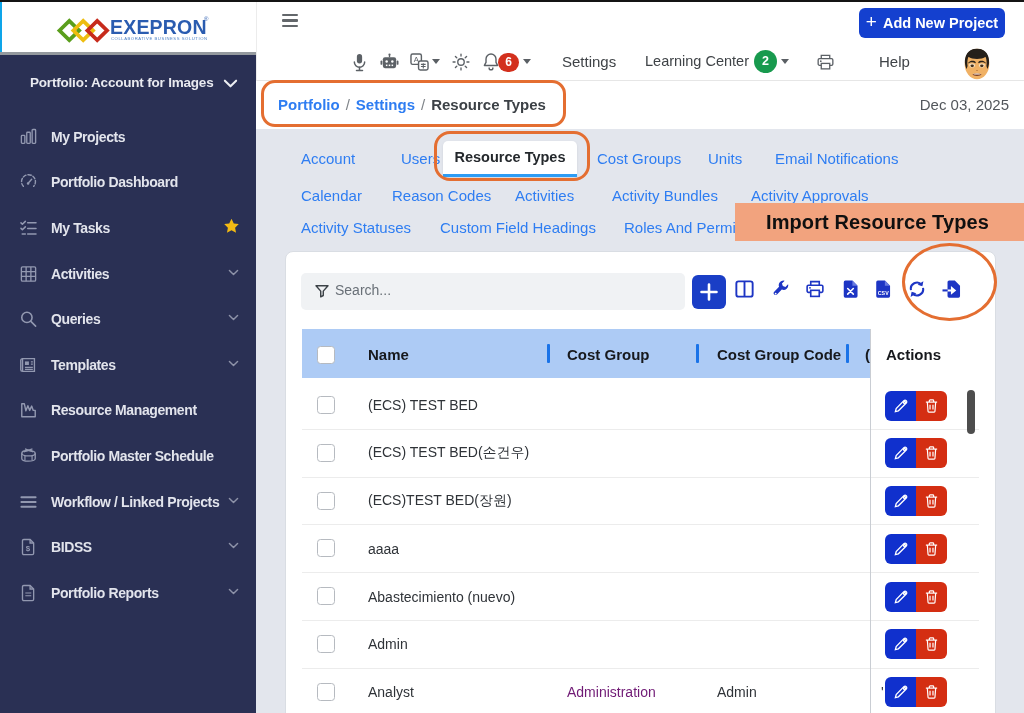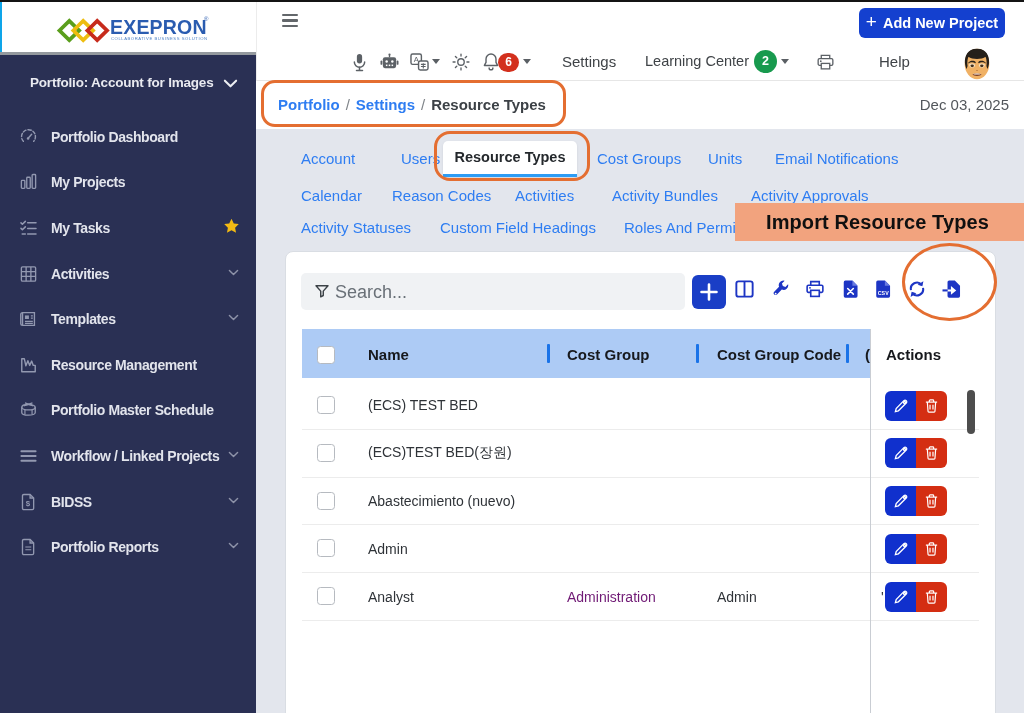--- a/index.html
+++ b/index.html
@@ -39,21 +39,21 @@
 #date { left:0; top:96px; width:1009px; text-align:right; font-size:15px; color:#53575c; }
 
 #content { left:256px; top:129px; width:768px; height:584px; background:#e3e6ed; }
 .tab { position:absolute; font-size:15px; color:#2e7df2; font-weight:500; white-space:nowrap; }
 #activetab { left:187px; top:12px; width:134px; height:36px; background:#fff; border-radius:5px 5px 0 0; border-bottom:3px solid #2d9cf4; color:#24282c; font-size:14.5px; font-weight:700; text-align:center; line-height:33px; position:absolute; box-shadow:0 1px 3px rgba(0,0,0,.08); }
 #importlbl { left:479px; top:74px; width:289px; height:38px; background:#f2a37e; color:#101010; font-size:20px; font-weight:700; line-height:38px; padding-left:31px; position:absolute; white-space:nowrap; letter-spacing:.1px; }
 
 #card { left:29px; top:122px; width:711px; height:470px; background:#fff; border:1px solid #d9dde3; border-radius:8px 8px 0 0; position:absolute; }
 #searchbox { left:15px; top:21px; width:384px; height:37px; background:#f0f2f4; border-radius:5px; position:absolute; }
 #searchbox .ficon { position:absolute; left:12px; top:9px; }
-#searchbox .stext { position:absolute; left:34px; top:9px; font-size:18px; color:#697077; }
+#searchbox .stext { position:absolute; left:34px; top:9px; font-size:14px; color:#697077; }
 #plusbtn { left:406px; top:23px; width:34px; height:34px; background:#1a3ec6; border-radius:6px; position:absolute; }
 .tico { position:absolute; top:28px; }
 
 #thead { left:16px; top:77px; width:569px; height:49px; background:#adcbf5; position:absolute; }
 #thead .htxt { position:absolute; top:50%; transform:translateY(-50%); font-size:15px; font-weight:700; color:#17191d; white-space:nowrap; }
 .hsep { position:absolute; top:15px; width:3px; height:19px; background:#1a73e8; border-radius:1px; }
 .cb { position:absolute; width:18px; height:18px; border:1.5px solid #b6bac0; border-radius:3.5px; background:#fff; }
 #tbody { left:16px; top:130px; width:677px; position:absolute; }
 .trow { position:relative; width:677px; height:47.8px; border-bottom:1px solid #ececec; }
 .trow .name { position:absolute; left:66px; top:50%; transform:translateY(-50%); font-size:14px; color:#2f3338; white-space:nowrap; }
@@ -90,34 +90,34 @@
     </svg>
   </div>
   <div class="abs" id="logoline"></div>
   <div class="abs" id="psel">Portfolio: Account for Images
     <svg width="15" height="15" viewBox="0 0 16 16">
         <path d="M2 5 L8 11 L14 5" fill="none" stroke="#eceef2" stroke-width="2.2" stroke-linecap="round" stroke-linejoin="round"></path>
       </svg>
   </div>
   <div class="abs" id="nav">
     <div class="nitem">
+        <span class="ic"><svg width="19" height="19" viewBox="0 0 24 24" fill="none" stroke="#9298b0" stroke-width="1.7">
+            <rect x="3" y="10" width="4.4" height="10" rx="1"></rect>
+            <rect x="9.8" y="6" width="4.4" height="14" rx="1"></rect>
+            <rect x="16.6" y="2.5" width="4.4" height="17.5" rx="1"></rect>
+          </svg></span>
+        <span class="lbl">My Projects</span>
+      </div>
+    <div class="nitem">
         <span class="ic"><svg width="19" height="19" viewBox="0 0 24 24" fill="none" stroke="#9298b0" stroke-width="1.8" stroke-linecap="round">
             <path d="M5.5 17.5 A8.8 8.8 0 1 1 18.5 17.5" stroke-dasharray="4 2.4"></path>
             <path d="M11.5 13.5 L16 8.5"></path>
             <circle cx="11.5" cy="13.8" r="1.6" fill="#9298b0" stroke="none"></circle>
           </svg></span>
         <span class="lbl">Portfolio Dashboard</span>
-      </div>
-    <div class="nitem">
-        <span class="ic"><svg width="19" height="19" viewBox="0 0 24 24" fill="none" stroke="#9298b0" stroke-width="1.7">
-            <rect x="3" y="10" width="4.4" height="10" rx="1"></rect>
-            <rect x="9.8" y="6" width="4.4" height="14" rx="1"></rect>
-            <rect x="16.6" y="2.5" width="4.4" height="17.5" rx="1"></rect>
-          </svg></span>
-        <span class="lbl">My Projects</span>
       </div>
     <div class="nitem">
         <span class="ic"><svg width="19" height="19" viewBox="0 0 24 24" fill="none" stroke="#9298b0" stroke-width="1.9" stroke-linecap="round" stroke-linejoin="round">
             <path d="M2.5 5.5 L4.3 7.3 L8 3.6"></path>
             <path d="M11 5.5 H21.5"></path>
             <path d="M2.5 12.5 L4.3 14.3 L8 10.6"></path>
             <path d="M11 12.5 H21.5"></path>
             <path d="M4 19.5 H8"></path>
             <path d="M11 19.5 H21.5"></path>
           </svg></span>
@@ -125,20 +125,30 @@
         <span class="right"><svg width="17" height="17" viewBox="0 0 24 24">
             <path d="M12 1.8 L15.2 8.3 22.3 9.3 17.1 14.3 18.4 21.4 12 18 5.6 21.4 6.9 14.3 1.7 9.3 8.8 8.3 Z" fill="#f3ba13"></path>
           </svg></span>
       </div>
     <div class="nitem">
         <span class="ic"><svg width="19" height="19" viewBox="0 0 24 24" fill="none" stroke="#9298b0" stroke-width="1.7">
             <rect x="3" y="3" width="18" height="18" rx="1.5"></rect>
             <path d="M3 9h18M3 15h18M9 3v18M15 3v18"></path>
           </svg></span>
         <span class="lbl">Activities</span>
+        <span class="right chev"><svg width="13" height="13" viewBox="0 0 16 16">
+            <path d="M3 5.5 L8 10.5 L13 5.5" fill="none" stroke="#8d92a8" stroke-width="1.8" stroke-linecap="round" stroke-linejoin="round"></path>
+          </svg></span>
+      </div>
+    <div class="nitem">
+        <span class="ic"><svg width="19" height="19" viewBox="0 0 24 24" fill="none" stroke="#9298b0" stroke-width="2">
+            <circle cx="10" cy="10" r="6.5"></circle>
+            <path d="M15 15 L21 21" stroke-linecap="round"></path>
+          </svg></span>
+        <span class="lbl">Queries</span>
         <span class="right chev"><svg width="13" height="13" viewBox="0 0 16 16">
             <path d="M3 5.5 L8 10.5 L13 5.5" fill="none" stroke="#8d92a8" stroke-width="1.8" stroke-linecap="round" stroke-linejoin="round"></path>
           </svg></span>
       </div>
     <div class="nitem">
         <span class="ic"><svg width="19" height="19" viewBox="0 0 24 24" fill="none" stroke="#9298b0" stroke-width="1.7">
             <path d="M4.5 4 H19.5 V20 H4.5 Z M4.5 4 C3.1 4 2.2 5 2.2 6.3 V18 c0 1.1.9 2 2.3 2"></path>
             <rect x="7.5" y="7.5" width="5" height="4.5" fill="#9298b0" stroke="none"></rect>
             <path d="M15 8h2.5M15 11h2.5M7.5 15h10M7.5 17.5h10" stroke-width="1.5"></path>
           </svg></span>
@@ -375,21 +385,61 @@
                 <path d="M1 3.5 H14"></path>
                 <path d="M5 3.5 V2 a1 1 0 0 1 1-1 h3 a1 1 0 0 1 1 1 v1.5"></path>
                 <path d="M2.7 3.5 L3.5 14 a1 1 0 0 0 1 1 h6 a1 1 0 0 0 1-1 L12.3 3.5"></path>
                 <path d="M5.8 6.5 V12 M9.2 6.5 V12"></path>
               </svg>
             </span>
           </span>
         </div>
       <div class="trow">
           <span class="cb"></span>
+          <span class="name">(ECS) TEST BED(손건우)</span>
+          <span class="actions">
+            <span class="abtn e">
+              <svg width="14" height="14" viewBox="0 0 16 16" fill="none" stroke="#fff" stroke-width="1.5">
+                <path d="M11.3 1.9 a1.9 1.9 0 0 1 2.7 2.7 L5 13.5 1.6 14.4 2.5 11 Z"></path>
+                <circle cx="12" cy="3.9" r="1.2"></circle>
+              </svg>
+            </span>
+            <span class="abtn d">
+              <svg width="13" height="14" viewBox="0 0 15 16" fill="none" stroke="#fff" stroke-width="1.4">
+                <path d="M1 3.5 H14"></path>
+                <path d="M5 3.5 V2 a1 1 0 0 1 1-1 h3 a1 1 0 0 1 1 1 v1.5"></path>
+                <path d="M2.7 3.5 L3.5 14 a1 1 0 0 0 1 1 h6 a1 1 0 0 0 1-1 L12.3 3.5"></path>
+                <path d="M5.8 6.5 V12 M9.2 6.5 V12"></path>
+              </svg>
+            </span>
+          </span>
+        </div>
+      <div class="trow">
+          <span class="cb"></span>
           <span class="name">(ECS)TEST BED(장원)</span>
+          <span class="actions">
+            <span class="abtn e">
+              <svg width="14" height="14" viewBox="0 0 16 16" fill="none" stroke="#fff" stroke-width="1.5">
+                <path d="M11.3 1.9 a1.9 1.9 0 0 1 2.7 2.7 L5 13.5 1.6 14.4 2.5 11 Z"></path>
+                <circle cx="12" cy="3.9" r="1.2"></circle>
+              </svg>
+            </span>
+            <span class="abtn d">
+              <svg width="13" height="14" viewBox="0 0 15 16" fill="none" stroke="#fff" stroke-width="1.4">
+                <path d="M1 3.5 H14"></path>
+                <path d="M5 3.5 V2 a1 1 0 0 1 1-1 h3 a1 1 0 0 1 1 1 v1.5"></path>
+                <path d="M2.7 3.5 L3.5 14 a1 1 0 0 0 1 1 h6 a1 1 0 0 0 1-1 L12.3 3.5"></path>
+                <path d="M5.8 6.5 V12 M9.2 6.5 V12"></path>
+              </svg>
+            </span>
+          </span>
+        </div>
+      <div class="trow">
+          <span class="cb"></span>
+          <span class="name">aaaa</span>
           <span class="actions">
             <span class="abtn e">
               <svg width="14" height="14" viewBox="0 0 16 16" fill="none" stroke="#fff" stroke-width="1.5">
                 <path d="M11.3 1.9 a1.9 1.9 0 0 1 2.7 2.7 L5 13.5 1.6 14.4 2.5 11 Z"></path>
                 <circle cx="12" cy="3.9" r="1.2"></circle>
               </svg>
             </span>
             <span class="abtn d">
               <svg width="13" height="14" viewBox="0 0 15 16" fill="none" stroke="#fff" stroke-width="1.4">
                 <path d="M1 3.5 H14"></path>

